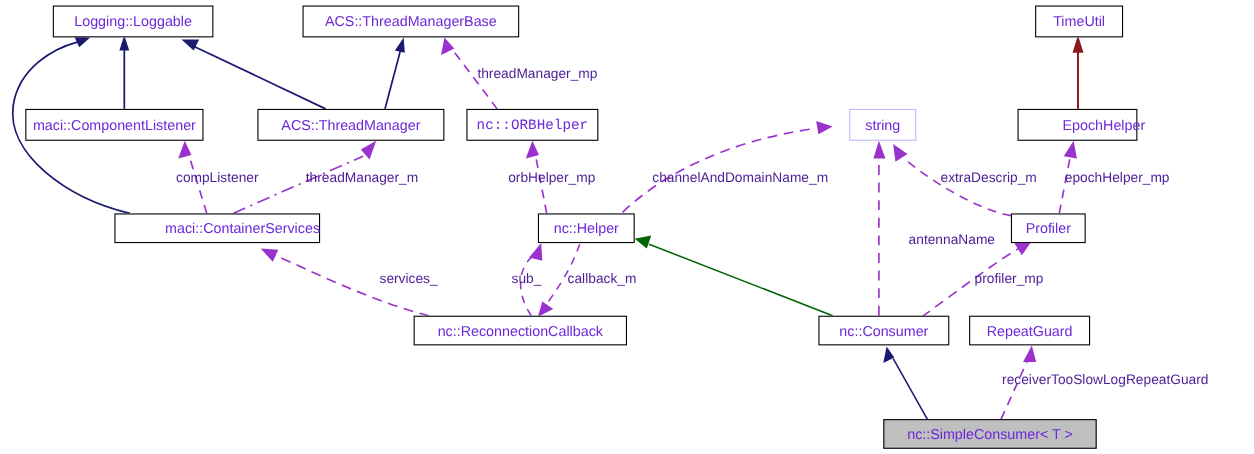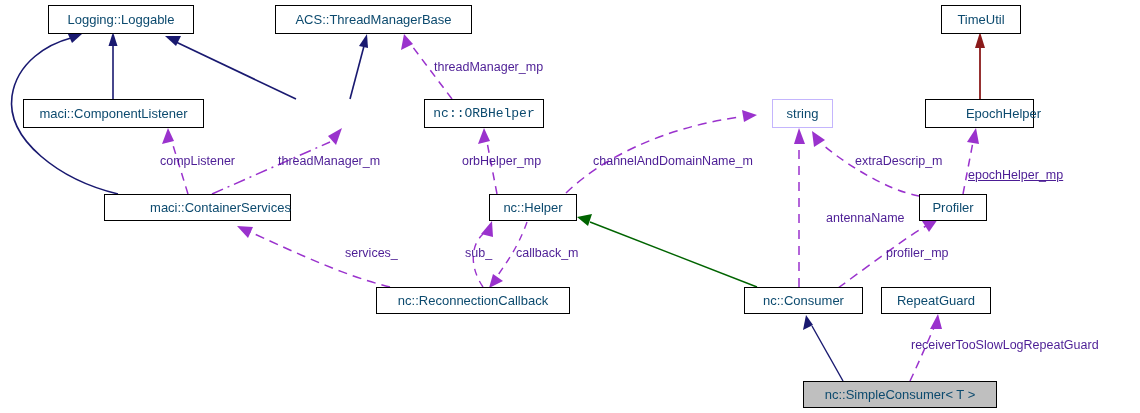--- a/index.html
+++ b/index.html
@@ -24,21 +24,21 @@
     height: 413px;
   }
   .node {
     position: absolute;
     box-sizing: border-box;
     display: flex;
     align-items: center;
     justify-content: center;
     background: #ffffff;
     border: 1px solid #000000;
-    color: #0c4a6e;
+    color: #6d28d9;
     font-size: 13px;
     line-height: 1;
     white-space: nowrap;
     z-index: 5;
     text-align: center;
   }
   .node.soft-border {
     border: 1px solid #c4b5fd;
   }
   .node.highlight {
@@ -170,24 +170,27 @@
   </div>
 
   <div class="node" style="left:275px; top:5px; width:197px; height:29px;">
     <span>ACS::ThreadManagerBase</span>
   </div>
 
   <div class="node" style="left:941px; top:5px; width:80px; height:29px;">
     <span>TimeUtil</span>
   </div>
 
-  <div class="node" style="left:23px; top:99px; width:181px; height:29px;">
+  <div class="node" style="left:23px; top:99px; width:162px; height:29px;">
     <span>maci::ComponentListener</span>
   </div>
 
+  <div class="node" style="left:234px; top:99px; width:170px; height:29px;">
+    <span>ACS::ThreadManager</span>
+  </div>
 
   <div class="node" style="left:424px; top:99px; width:120px; height:29px;font-family:Liberation Mono, monospace;">
     <span>nc::ORBHelper</span>
   </div>
 
   <div class="node soft-border" style="left:772px; top:99px; width:61px; height:29px;">
     <span>string</span>
   </div>
 
   <div class="node" style="left:925px; top:99px; width:109px; height:29px;padding-left:48px;">
@@ -227,21 +230,21 @@
   <div class="edge-label" style="left:160px; top:155px;">compListener</div>
 
   <div class="edge-label" style="left:278px; top:155px;">threadManager_m</div>
 
   <div class="edge-label" style="left:462px; top:155px;">orbHelper_mp</div>
 
   <div class="edge-label" style="left:593px; top:155px;">channelAndDomainName_m</div>
 
   <div class="edge-label" style="left:855px; top:155px;">extraDescrip_m</div>
 
-  <div class="edge-label" style="left:968px; top:169px;text-decoration:underline;">epochHelper_mp</div>
+  <div class="edge-label" style="left:968px; top:155px;">epochHelper_mp</div>
 
   <div class="edge-label" style="left:801px; top:212px;margin-left:25px;">antennaName</div>
 
   <div class="edge-label" style="left:345px; top:247px;">services_</div>
 
   <div class="edge-label" style="left:465px; top:247px;">sub_</div>
 
   <div class="edge-label" style="left:516px; top:247px;">callback_m</div>
 
   <div class="edge-label" style="left:886px; top:247px;">profiler_mp</div>

